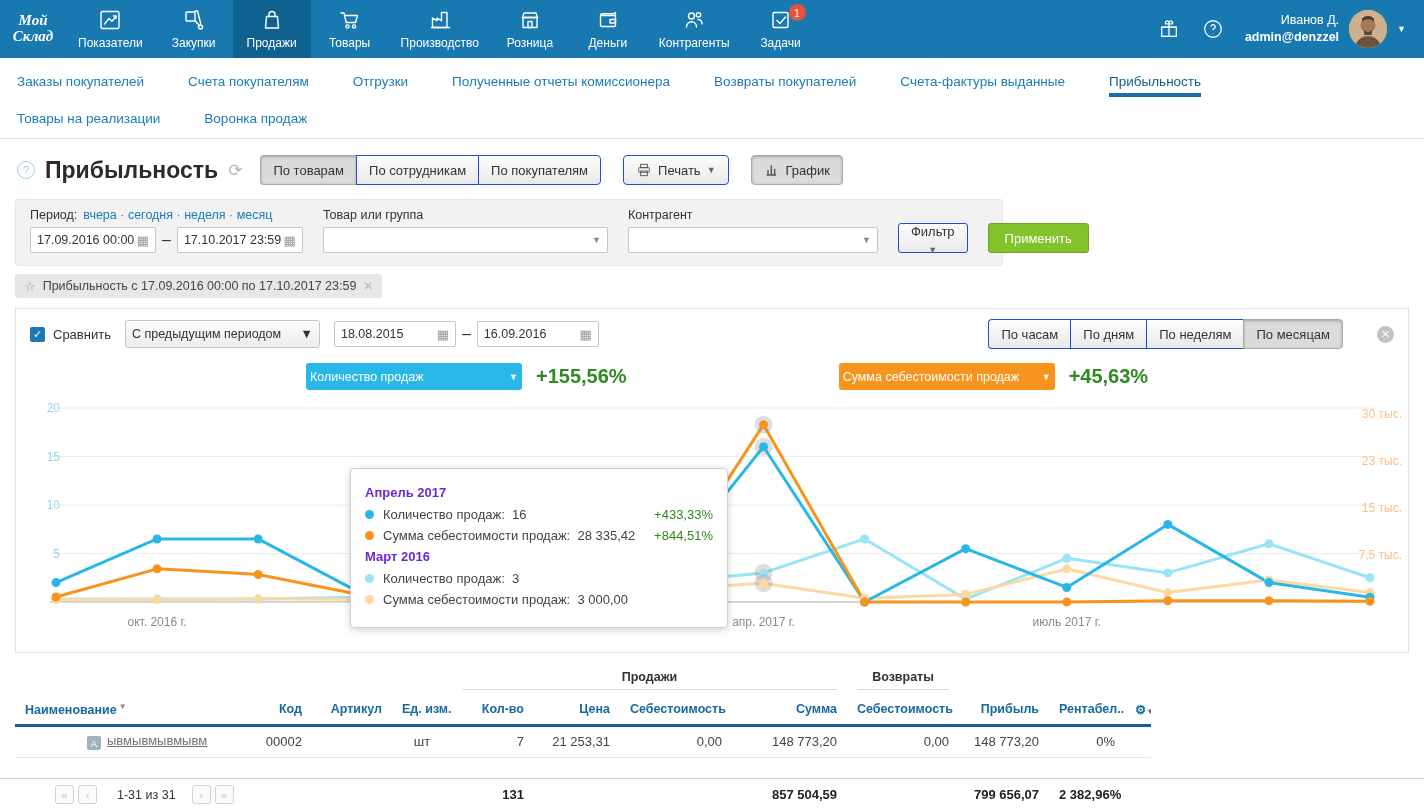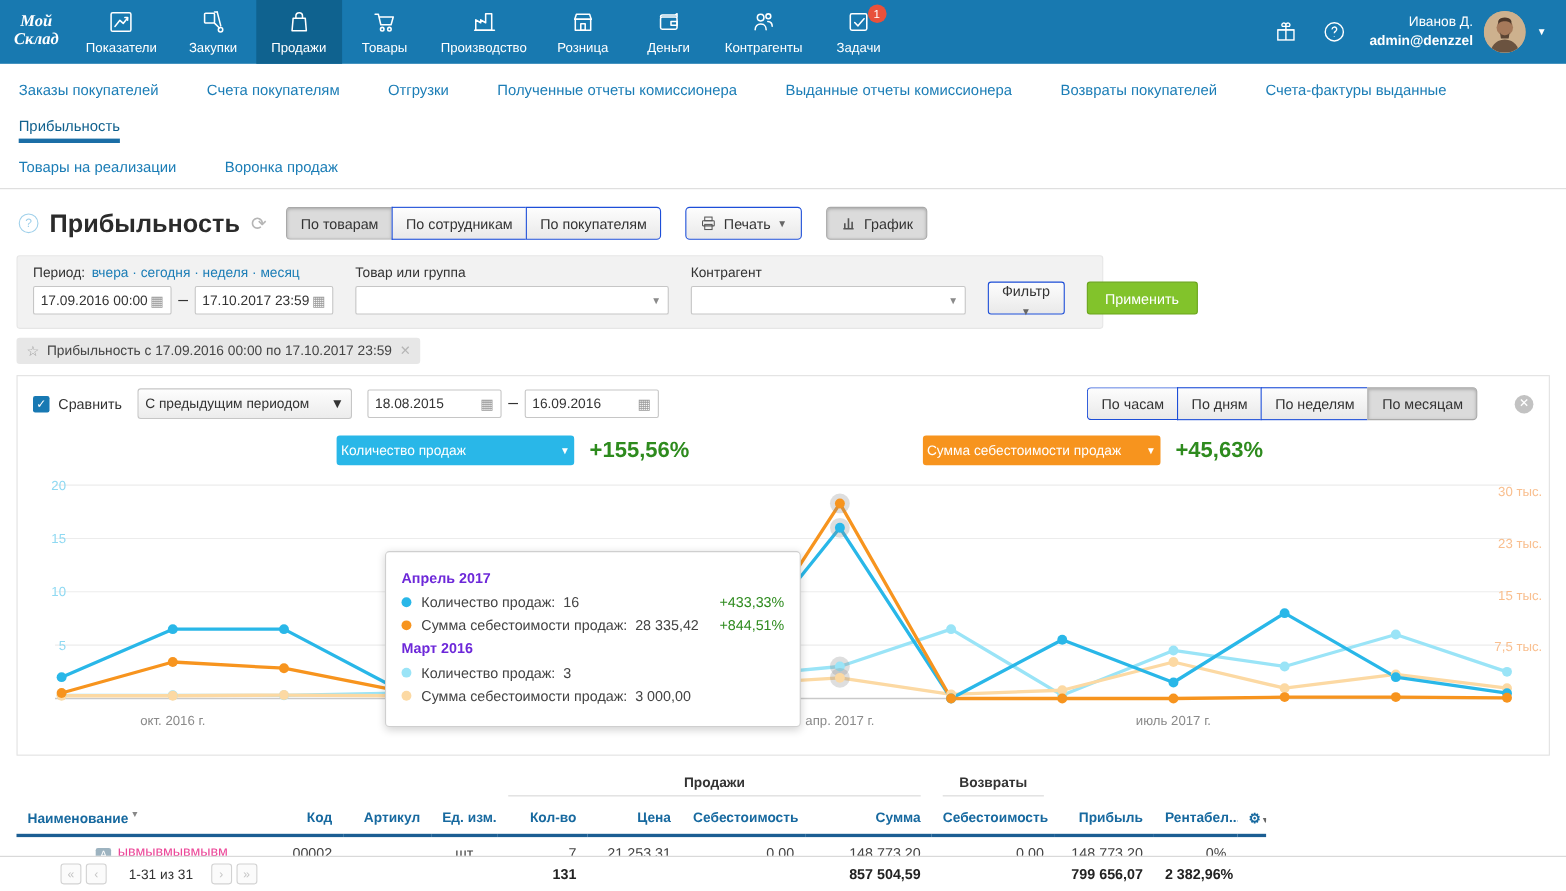--- a/index.html
+++ b/index.html
@@ -94,21 +94,21 @@
   .grp-cell { padding-bottom:3px; }
   .grp { text-align:center; font-size:12.5px; font-weight:bold; color:#333; border-bottom:1px solid #d8d8d8; padding-bottom:5px; }
   .report thead th { color:#17699f; font-size:12.5px; font-weight:bold; height:30px; text-align:right; border-bottom:3px solid #1b5e93; }
   .report thead th.left { text-align:left; }
   .sort-caret { font-size:8px; color:#888; vertical-align:super; margin-left:2px; }
   .gear { color:#555; font-size:13px; cursor:pointer; }
   .gear .caret { font-size:8px; color:#666; }
   .report tbody td { height:32px; text-align:right; color:#444; border-bottom:1px solid #e8e8e8; }
   .report tbody td.left { text-align:left; padding-left:72px; }
   .name-badge { display:inline-flex; width:14px; height:14px; background:#9db3c0; color:#fff; font-size:9.5px; align-items:center; justify-content:center; border-radius:2px; margin-right:6px; vertical-align:-2px; }
-  .row-link { color:#ec4899; text-decoration:underline; cursor:pointer; }
+  .row-link { color:#737373; text-decoration:underline; cursor:pointer; }
 
   
   .footer { position:absolute; left:0; right:0; bottom:0; height:32px; border-top:1px solid #d5d5d5; background:#fff; }
   .footer table { border-collapse:collapse; table-layout:fixed; width:1136px; margin-left:15px; font-size:13px; }
   .footer td { padding:0 10px; height:31px; text-align:right; font-weight:bold; color:#222; white-space:nowrap; }
   .pager { display:flex; align-items:center; padding-left:30px; font-weight:normal; }
   .pg-btn { width:19px; height:19px; border:1px solid #d2d2d2; border-radius:3px; color:#c4c4c4; font-size:11px; display:flex; align-items:center; justify-content:center; margin-right:4px; cursor:default; background:#fbfbfb; }
   .pager .range { margin:0 16px; color:#333; font-size:12.5px; }
 </style>
 </head>
@@ -227,21 +227,20 @@
   </div>
 </header>
 
 
 <nav class="subnav">
   <div class="subnav-row" id="subnav-row1">
       <a class="subtab">Заказы покупателей</a>
       <a class="subtab">Счета покупателям</a>
       <a class="subtab">Отгрузки</a>
       <a class="subtab">Полученные отчеты комиссионера</a>
-      <a class="subtab">Выданные отчеты комиссионера</a>
       <a class="subtab">Возвраты покупателей</a>
       <a class="subtab">Счета-фактуры выданные</a>
       <a class="subtab active">Прибыльность</a>
     </div>
   <div class="subnav-row" id="subnav-row2">
       <a class="subtab">Товары на реализации</a>
       <a class="subtab">Воронка продаж</a>
     </div>
 </nav>
 

